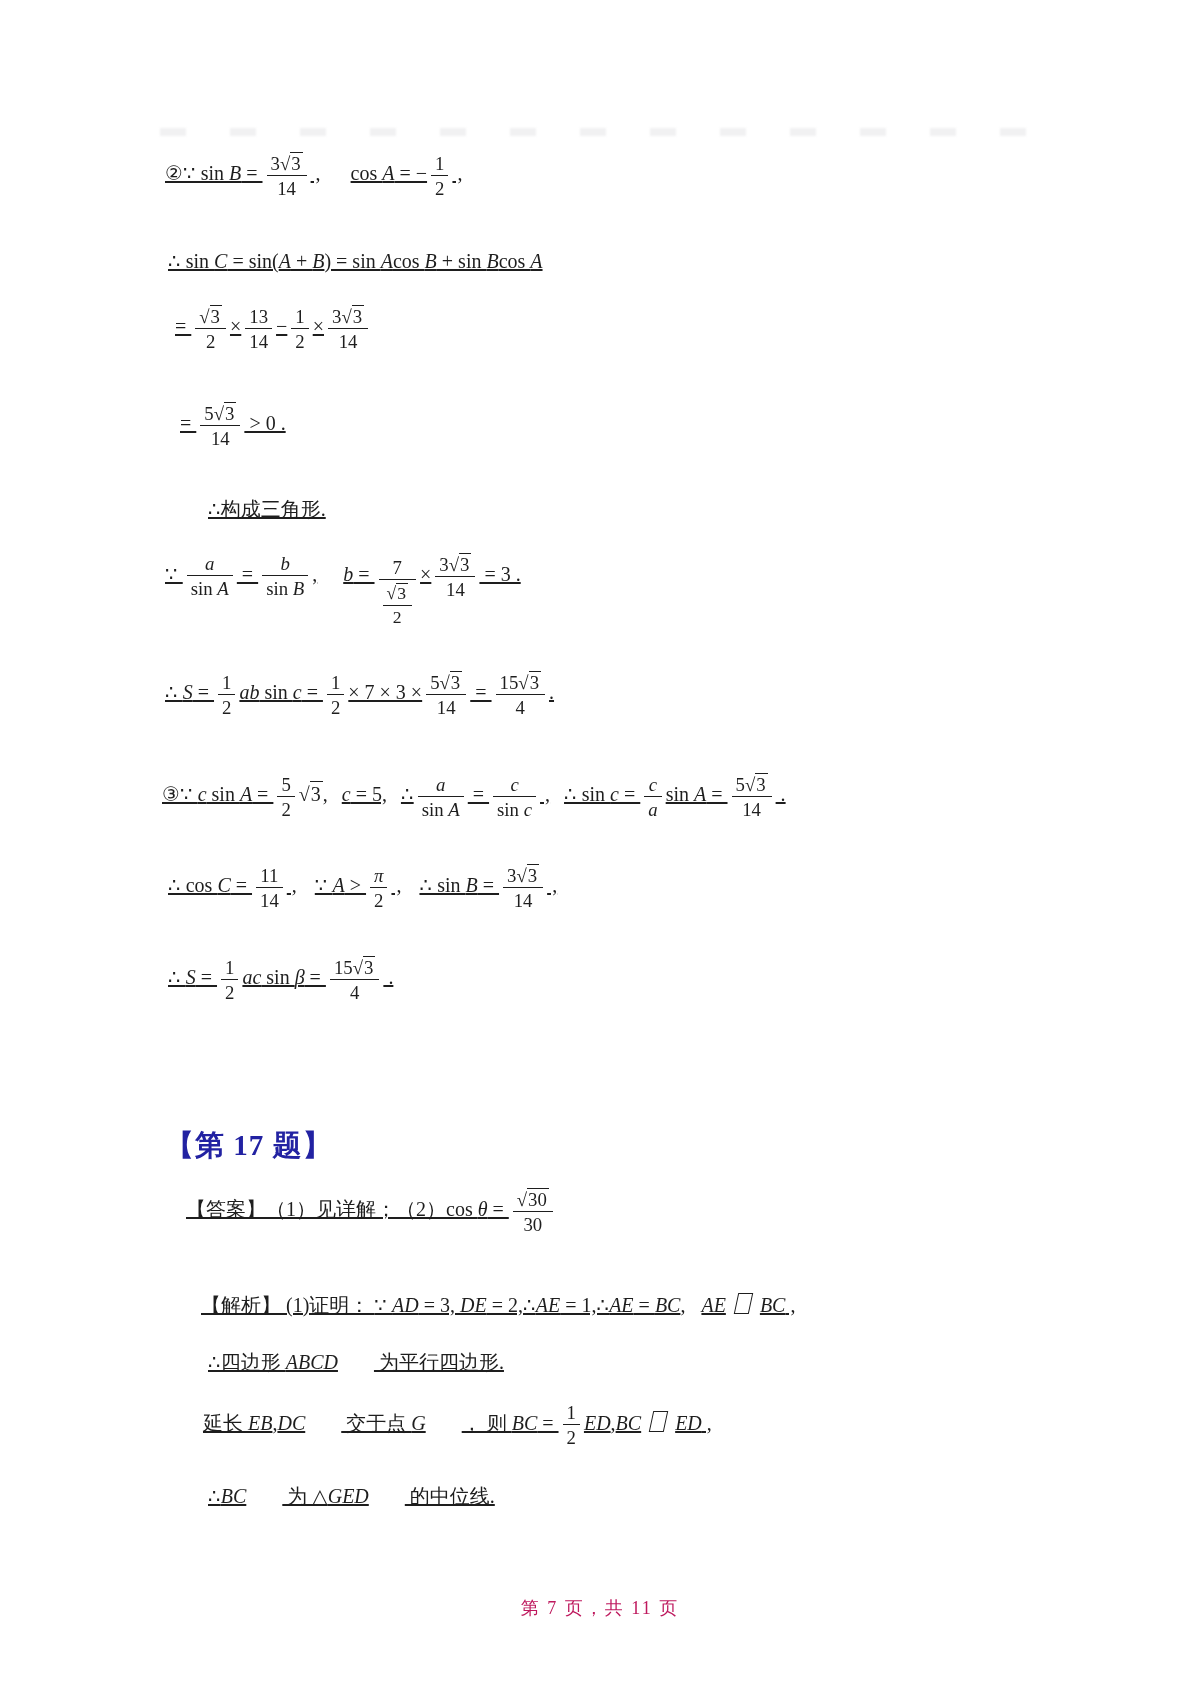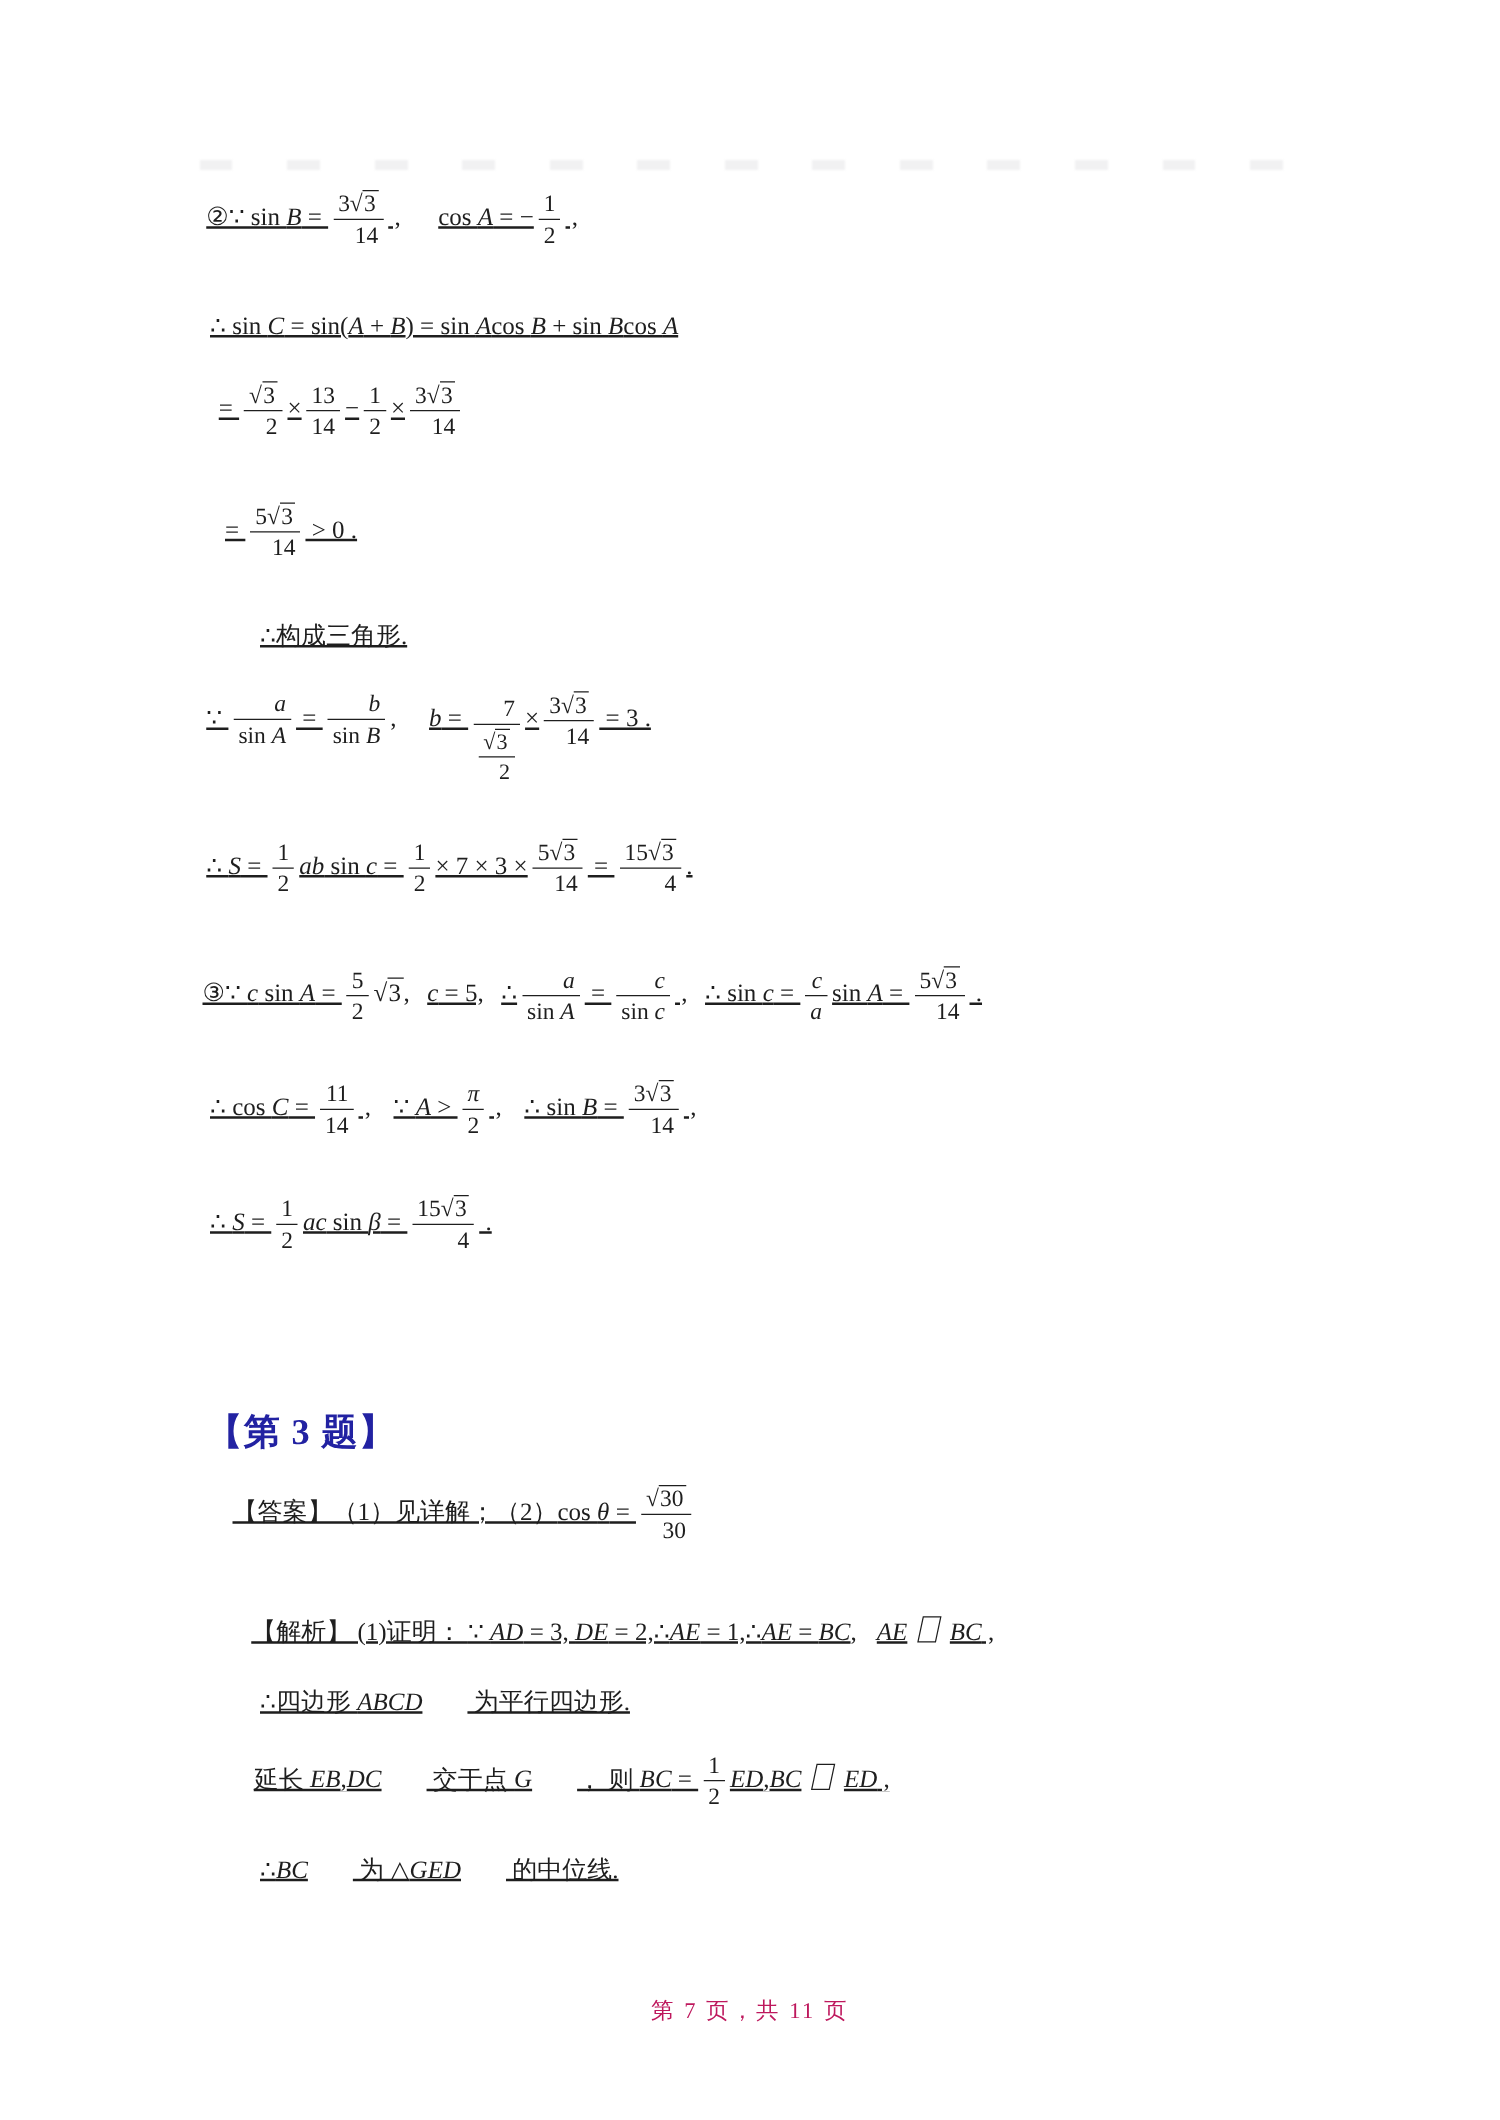--- a/index.html
+++ b/index.html
@@ -22,21 +22,21 @@
     text-decoration: underline;
   }
   .rm   { font-style: normal; }
   .it   { font-style: italic; }
   .chin { font-style: normal; margin-left: 36px; }
 
   
   .frac {
     display: inline-block;
     vertical-align: middle;
-    text-align: right;
+    text-align: center;
     margin: 0 4px;
     font-size: 0.94em;
     line-height: 1.12;
   }
   .frac .num { display: block; padding: 0 4px 1px; }
   .frac .den { display: block; border-top: 1.7px solid currentColor; padding: 2px 4px 0; }
   .frac .frac { margin: 1px 0 0; }
 
   
   .sqrt { display: inline-block; white-space: nowrap; }
@@ -89,21 +89,21 @@
   <div class="mline" style="left:168px; top:249px"><span class="rm">∴ sin </span><span class="it">C</span><span class="rm"> = sin(</span><span class="it">A</span><span class="rm"> + </span><span class="it">B</span><span class="rm">) = sin </span><span class="it">A</span><span class="rm">cos </span><span class="it">B</span><span class="rm"> + sin </span><span class="it">B</span><span class="rm">cos </span><span class="it">A</span></div>
   <div class="mline" style="left:175px; top:305px"><span class="rm">= </span><span class="frac"><span class="num"><span class="sqrt"><span class="rad">√</span><span class="arg"><span class="rm">3</span></span></span></span><span class="den"><span class="rm">2</span></span></span><span class="rm">×</span><span class="frac"><span class="num"><span class="rm">13</span></span><span class="den"><span class="rm">14</span></span></span><span class="rm">−</span><span class="frac"><span class="num"><span class="rm">1</span></span><span class="den"><span class="rm">2</span></span></span><span class="rm">×</span><span class="frac"><span class="num"><span class="rm">3</span><span class="sqrt"><span class="rad">√</span><span class="arg"><span class="rm">3</span></span></span></span><span class="den"><span class="rm">14</span></span></span></div>
   <div class="mline" style="left:180px; top:402px"><span class="rm">= </span><span class="frac"><span class="num"><span class="rm">5</span><span class="sqrt"><span class="rad">√</span><span class="arg"><span class="rm">3</span></span></span></span><span class="den"><span class="rm">14</span></span></span><span class="rm"> &gt; 0 .</span></div>
   <div class="mline" style="left:172px; top:497px"><span class="chin">∴构成三角形.</span></div>
   <div class="mline" style="left:165px; top:541px"><span class="rm">∵ </span><span class="frac"><span class="num"><span class="it">a</span></span><span class="den"><span class="rm">sin </span><span class="it">A</span></span></span><span class="rm"> = </span><span class="frac"><span class="num"><span class="it">b</span></span><span class="den"><span class="rm">sin </span><span class="it">B</span></span></span><span class="rm">,</span><span class="sp" style="width: 26px;"></span><span class="it">b</span><span class="rm"> = </span><span class="frac" style="transform: translateY(16px);"><span class="num"><span class="rm">7</span></span><span class="den"><span class="frac"><span class="num"><span class="sqrt"><span class="rad">√</span><span class="arg"><span class="rm">3</span></span></span></span><span class="den"><span class="rm">2</span></span></span></span></span><span class="rm">×</span><span class="frac"><span class="num"><span class="rm">3</span><span class="sqrt"><span class="rad">√</span><span class="arg"><span class="rm">3</span></span></span></span><span class="den"><span class="rm">14</span></span></span><span class="rm"> = 3 .</span></div>
   <div class="mline" style="left:165px; top:671px"><span class="rm">∴ </span><span class="it">S</span><span class="rm"> = </span><span class="frac"><span class="num"><span class="rm">1</span></span><span class="den"><span class="rm">2</span></span></span><span class="it">ab</span><span class="rm"> sin </span><span class="it">c</span><span class="rm"> = </span><span class="frac"><span class="num"><span class="rm">1</span></span><span class="den"><span class="rm">2</span></span></span><span class="rm">× 7 × 3 ×</span><span class="frac"><span class="num"><span class="rm">5</span><span class="sqrt"><span class="rad">√</span><span class="arg"><span class="rm">3</span></span></span></span><span class="den"><span class="rm">14</span></span></span><span class="rm"> = </span><span class="frac"><span class="num"><span class="rm">15</span><span class="sqrt"><span class="rad">√</span><span class="arg"><span class="rm">3</span></span></span></span><span class="den"><span class="rm">4</span></span></span><span class="rm">.</span></div>
   <div class="mline" style="left:162px; top:773px"><span class="rm">③∵ </span><span class="it">c</span><span class="rm"> sin </span><span class="it">A</span><span class="rm"> = </span><span class="frac"><span class="num"><span class="rm">5</span></span><span class="den"><span class="rm">2</span></span></span><span class="sqrt"><span class="rad">√</span><span class="arg"><span class="rm">3</span></span></span><span class="rm">,</span><span class="sp" style="width: 14px;"></span><span class="it">c</span><span class="rm"> = 5,</span><span class="sp" style="width: 14px;"></span><span class="rm">∴</span><span class="frac"><span class="num"><span class="it">a</span></span><span class="den"><span class="rm">sin </span><span class="it">A</span></span></span><span class="rm"> = </span><span class="frac"><span class="num"><span class="it">c</span></span><span class="den"><span class="rm">sin </span><span class="it">c</span></span></span><span class="rm"> ,</span><span class="sp" style="width: 14px;"></span><span class="rm">∴ sin </span><span class="it">c</span><span class="rm"> = </span><span class="frac"><span class="num"><span class="it">c</span></span><span class="den"><span class="it">a</span></span></span><span class="rm">sin </span><span class="it">A</span><span class="rm"> = </span><span class="frac"><span class="num"><span class="rm">5</span><span class="sqrt"><span class="rad">√</span><span class="arg"><span class="rm">3</span></span></span></span><span class="den"><span class="rm">14</span></span></span><span class="rm"> .</span></div>
   <div class="mline" style="left:168px; top:864px"><span class="rm">∴ cos </span><span class="it">C</span><span class="rm"> = </span><span class="frac"><span class="num"><span class="rm">11</span></span><span class="den"><span class="rm">14</span></span></span><span class="rm"> ,</span><span class="sp" style="width: 18px;"></span><span class="rm">∵ </span><span class="it">A</span><span class="rm"> &gt; </span><span class="frac"><span class="num"><span class="it">π</span></span><span class="den"><span class="rm">2</span></span></span><span class="rm"> ,</span><span class="sp" style="width: 18px;"></span><span class="rm">∴ sin </span><span class="it">B</span><span class="rm"> = </span><span class="frac"><span class="num"><span class="rm">3</span><span class="sqrt"><span class="rad">√</span><span class="arg"><span class="rm">3</span></span></span></span><span class="den"><span class="rm">14</span></span></span><span class="rm"> ,</span></div>
   <div class="mline" style="left:168px; top:956px"><span class="rm">∴ </span><span class="it">S</span><span class="rm"> = </span><span class="frac"><span class="num"><span class="rm">1</span></span><span class="den"><span class="rm">2</span></span></span><span class="it">ac</span><span class="rm"> sin </span><span class="it">β</span><span class="rm"> = </span><span class="frac"><span class="num"><span class="rm">15</span><span class="sqrt"><span class="rad">√</span><span class="arg"><span class="rm">3</span></span></span></span><span class="den"><span class="rm">4</span></span></span><span class="rm"> .</span></div>
 
-  <div class="heading" style="left:165px; top:1126px">【第 3 题】</div>
+  <div class="heading" style="left:165px; top:1126px">【第 17 题】</div>
 
   <div class="mline" style="left:150px; top:1188px"><span class="chin">【答案】（1）见详解；（2）</span><span class="rm">cos </span><span class="it">θ</span><span class="rm"> = </span><span class="frac"><span class="num"><span class="sqrt"><span class="rad">√</span><span class="arg"><span class="rm">30</span></span></span></span><span class="den"><span class="rm">30</span></span></span></div>
   <div class="mline" style="left:165px; top:1293px"><span class="chin">【解析】 (1)证明： </span><span class="rm">∵ </span><span class="it">AD</span><span class="rm"> = 3, </span><span class="it">DE</span><span class="rm"> = 2,∴</span><span class="it">AE</span><span class="rm"> = 1,∴</span><span class="it">AE</span><span class="rm"> = </span><span class="it">BC</span><span class="rm">,</span><span class="sp" style="width: 16px;"></span><span class="it">AE</span><span class="parbox"></span><span class="it">BC</span><span class="rm"> ,</span></div>
   <div class="mline" style="left:172px; top:1350px"><span class="chin">∴四边形 </span><span class="it">ABCD</span><span class="chin"> 为平行四边形.</span></div>
   <div class="mline" style="left:167px; top:1402px"><span class="chin">延长 </span><span class="it">EB</span><span class="rm">,</span><span class="it">DC</span><span class="chin"> 交于点 </span><span class="it">G</span><span class="chin">， 则 </span><span class="it">BC</span><span class="rm"> = </span><span class="frac"><span class="num"><span class="rm">1</span></span><span class="den"><span class="rm">2</span></span></span><span class="it">ED</span><span class="rm">,</span><span class="it">BC</span><span class="parbox"></span><span class="it">ED</span><span class="rm"> ,</span></div>
   <div class="mline" style="left:172px; top:1484px"><span class="chin">∴</span><span class="it">BC</span><span class="chin"> 为 △</span><span class="it">GED</span><span class="chin"> 的中位线.</span></div>
 
   <div class="footer" style="top:1596px">第 7 页，共 11 页</div>
 
 </div>

